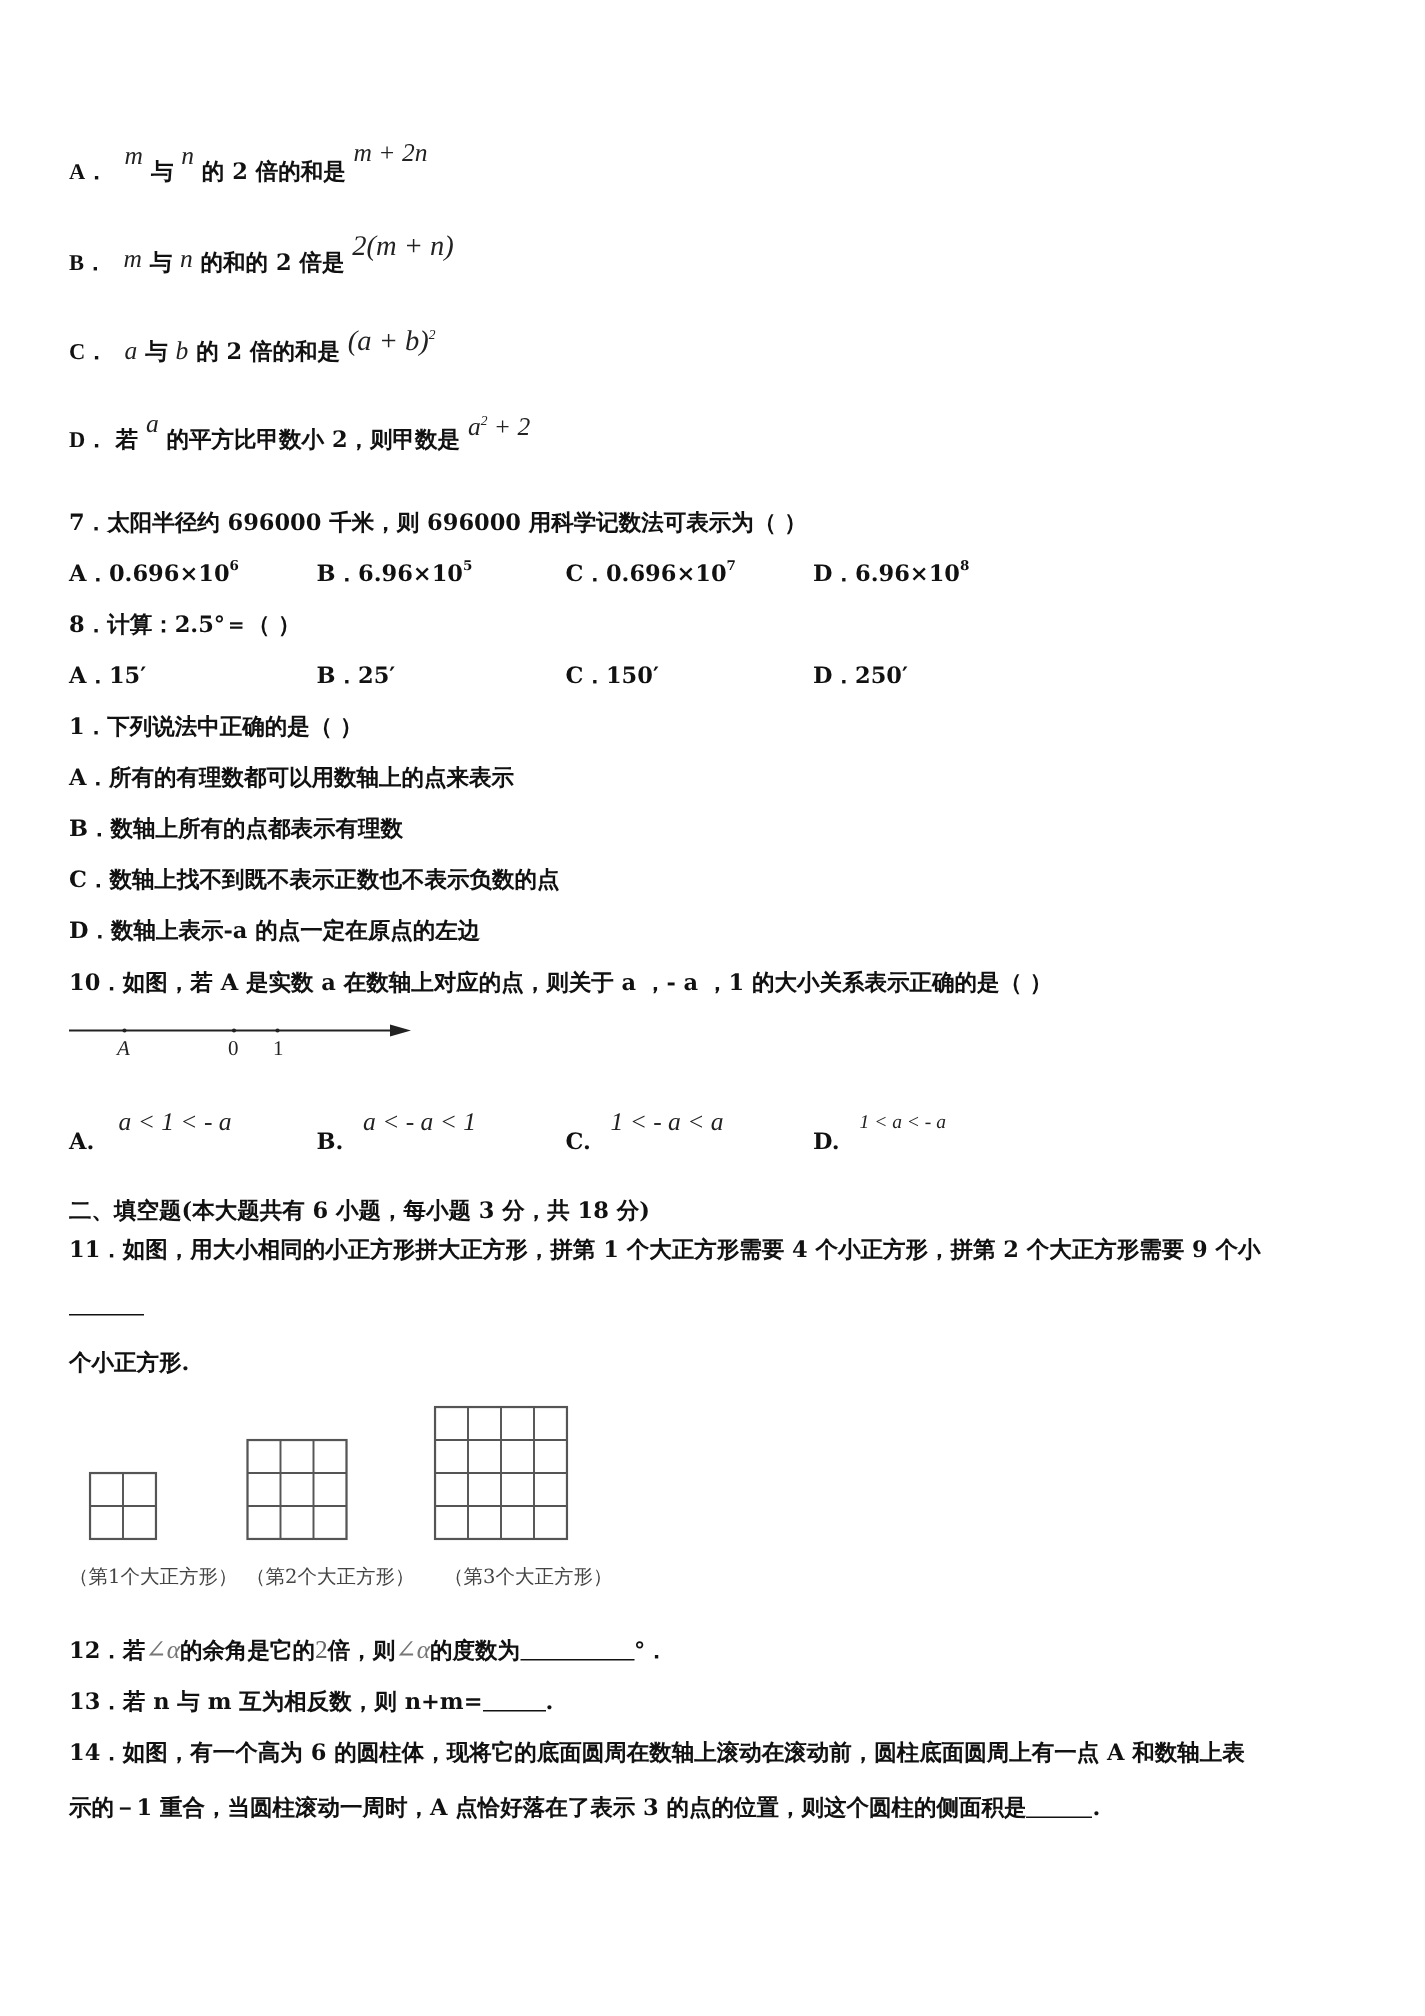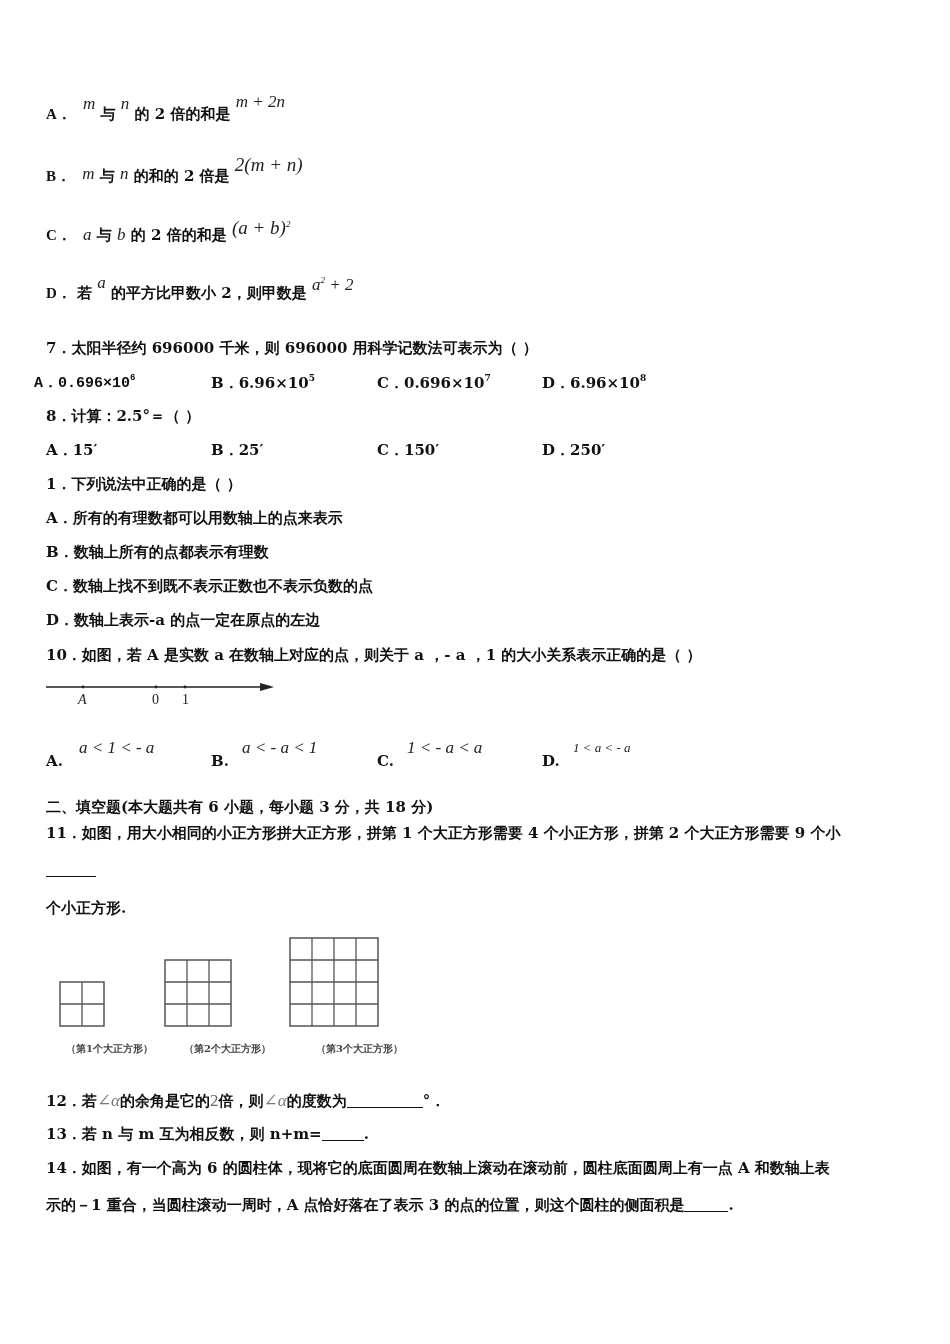--- a/index.html
+++ b/index.html
@@ -8,21 +8,21 @@
     font-family: "DejaVu Serif", "Liberation Serif", serif;
     color: #111; font-size: 15px;
   }
   .abs { position: absolute; white-space: nowrap; }
   .b { font-weight: bold; }
   .math { font-family: "Liberation Serif", "DejaVu Serif", serif; font-style: italic; font-weight: normal; font-size: 17px; color: #222; }
   .mathup { font-family: "Liberation Serif", serif; font-weight: normal; font-size: 17px; color: #222; }
   .sup { font-size: 9px; vertical-align: 7px; }
   .opt-label { font-weight: bold; font-family: "Liberation Serif", serif; }
   .blank { display: inline-block; border-bottom: 1px solid #111; height: 14px; vertical-align: -2px; }
-  .fig-cap { font-size: 10px; color: #444; font-weight: bold; margin-left: 20px; }
+  .fig-cap { font-size: 13px; color: #444; font-weight: normal; }
   svg { position: absolute; }
 </style>
 </head>
 <body>
 
 <div class="abs b" style="left:46px; top:104px;">
   <span class="opt-label">A．</span>
   <span class="math" style="position:relative; top:-10px; margin-left:6px;">m</span>
   <span>与</span>
   <span class="math" style="position:relative; top:-10px;">n</span>
@@ -50,21 +50,21 @@
 
 <div class="abs b" style="left:46px; top:283px;">
   <span class="opt-label">D．</span>
   <span>若</span>
   <span class="math" style="position:relative; top:-10px;">a</span>
   <span>的平方比甲数小 2，则甲数是</span>
   <span class="math" style="position:relative; top:-8px;"><span>a</span><span class="sup">2</span><span> + 2</span></span>
 </div>
 
 <div class="abs b" style="left:46px; top:339px;">7．太阳半径约 696000 千米，则 696000 用科学记数法可表示为（    ）</div>
-<div class="abs b" style="left:34px; top:373px;font-family:Liberation Mono, monospace;">
+<div class="abs b" style="left:46px; top:373px;">
   <span>A．</span><span>0.696×10</span><span class="sup">6</span>
 </div>
 <div class="abs b" style="left:211px; top:373px;text-align:center;">
   <span>B．</span><span>6.96×10</span><span class="sup">5</span>
 </div>
 <div class="abs b" style="left:377px; top:373px;">
   <span>C．</span><span>0.696×10</span><span class="sup">7</span>
 </div>
 <div class="abs b" style="left:542px; top:373px;">
   <span>D．</span><span>6.96×10</span><span class="sup">8</span>

